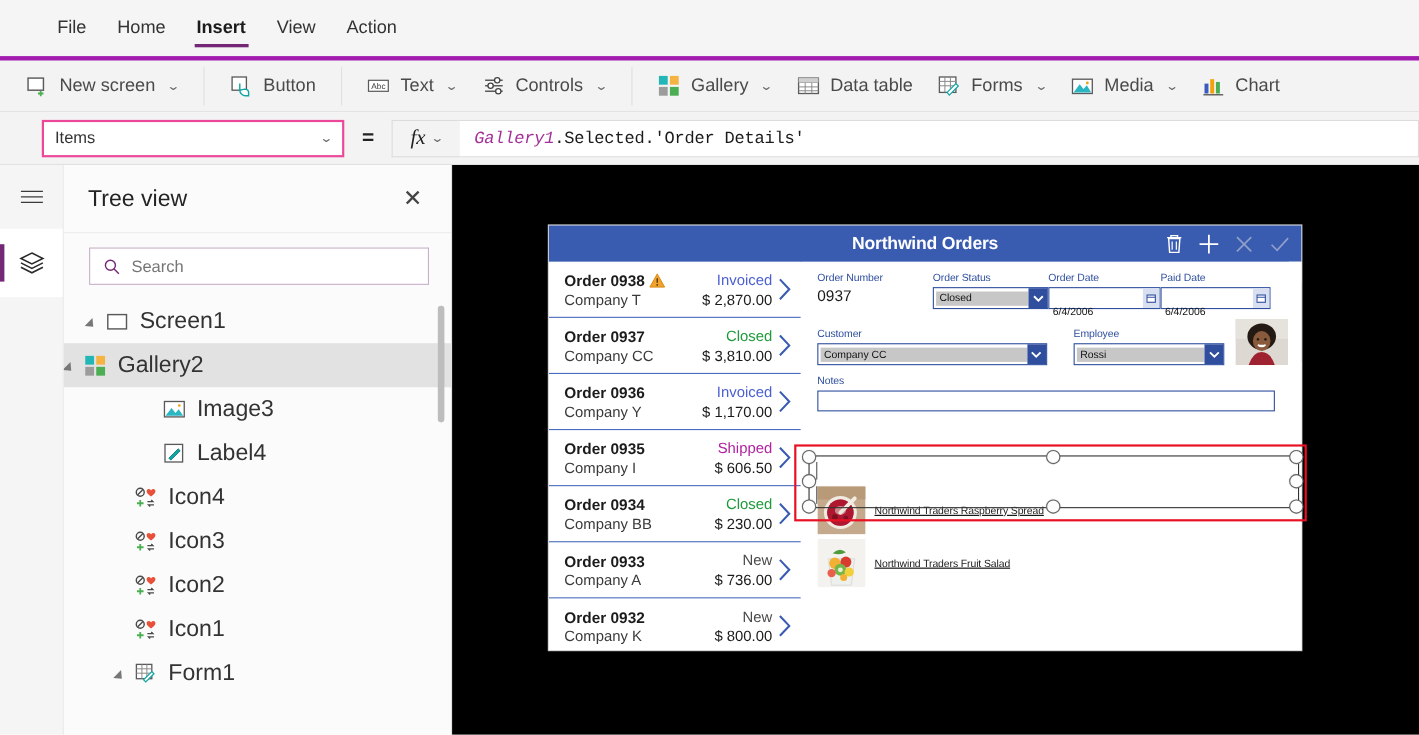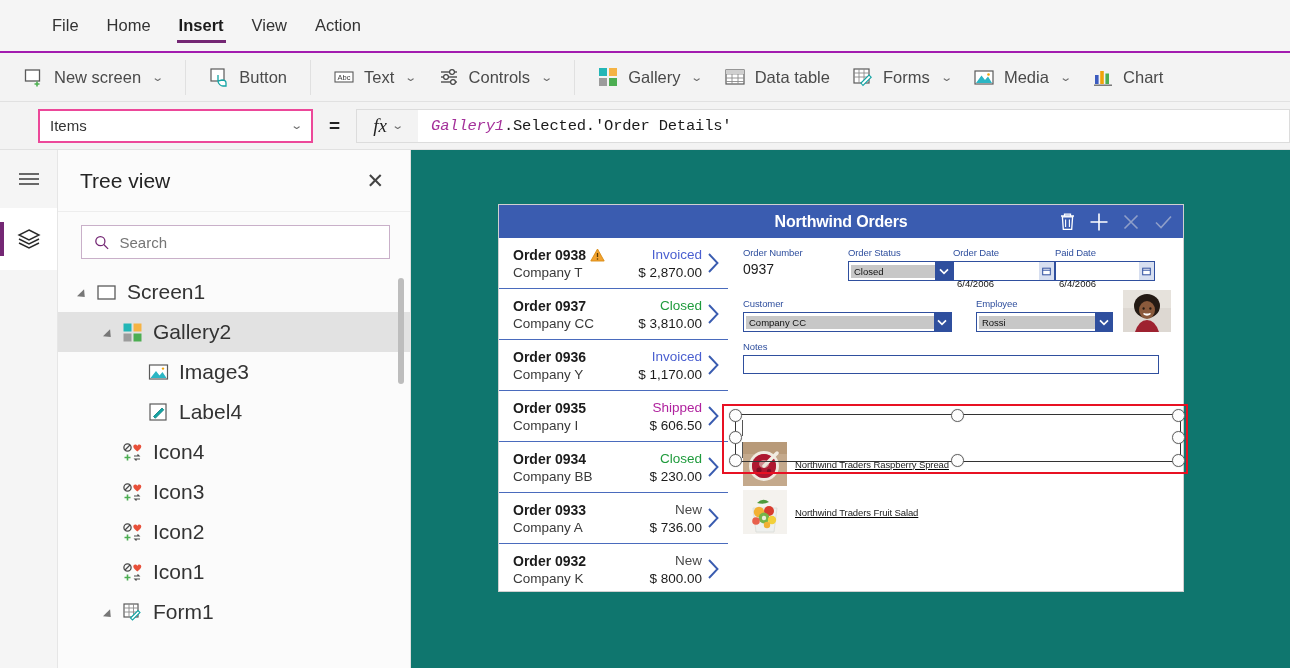--- a/index.html
+++ b/index.html
@@ -24,21 +24,21 @@
   }
   .menu-item.active { font-weight:bold; color:#1b1b1b; }
   .menu-item.active::after {
     content:""; position:absolute; left:12px; right:12px; bottom:8px;
     height:3px; background:#742774;
   }
 
   
   .ribbon {
     position:absolute; left:0; top:51px; width:1290px; height:51px;
-    background:#f3f3f3; border-top:2px solid #a21caf; border-bottom:1px solid #e1e1e1;
+    background:#f3f3f3; border-top:4px solid #a21caf; border-bottom:1px solid #e1e1e1;
     display:flex; align-items:center;
   }
   .rgroup { display:flex; align-items:center; height:51px; padding:0 12px; position:relative; }
   .rgroup + .rgroup::before {
     content:""; position:absolute; left:0; top:8px; bottom:8px; width:1px; background:#e0e0e0;
   }
   .rbtn {
     display:flex; align-items:center; gap:9px; padding:0 11px; height:39px;
     cursor:pointer; white-space:nowrap;
   }
@@ -125,21 +125,21 @@
   }
   .ticon { width:21px; height:21px; flex:0 0 21px; margin-right:10px; }
   .tscroll {
     position:absolute; right:6px; top:6px; width:6px; height:106px;
     background:#bdbdbd; border-radius:3px;
   }
 
   
   .canvas-area {
     position:absolute; left:411px; top:150px; width:879px; height:518px;
-    background:#0f766e;
+    background:#000000;
   }
   .app-frame {
     position:absolute; left:88px; top:55px; width:684px; height:386px;
     background:#fff; box-shadow:0 0 0 1px #d0d0d0;
   }
   .app-header {
     height:33px; background:#3a5cb0; display:flex; align-items:center; position:relative;
   }
   .app-title {
     width:100%; text-align:center; color:#fff; font-size:16px; font-weight:bold;
@@ -373,21 +373,21 @@
     <div class="tree-list">
 
       <div class="tnode" style="padding-left:20px">
         <span class="tarrow open"></span>
         <svg class="ticon" viewBox="0 0 21 21">
           <rect x="2" y="4" width="17" height="13" fill="#fff" stroke="#5a5a5a" stroke-width="1.3"></rect>
         </svg>
         <span>Screen1</span>
       </div>
 
-      <div class="tnode sel" style="padding-left:46px">
+      <div class="tnode sel" style="">
         <span class="tarrow open"></span>
         <svg class="ticon" viewBox="0 0 21 21">
           <rect x="1.5" y="1.5" width="8" height="8" fill="#23b6b6"></rect>
           <rect x="11.5" y="1.5" width="8" height="8" fill="#f5b344"></rect>
           <rect x="1.5" y="11.5" width="8" height="8" fill="#9c9c9c"></rect>
           <rect x="11.5" y="11.5" width="8" height="8" fill="#4cae52"></rect>
         </svg>
         <span>Gallery2</span>
       </div>
 

